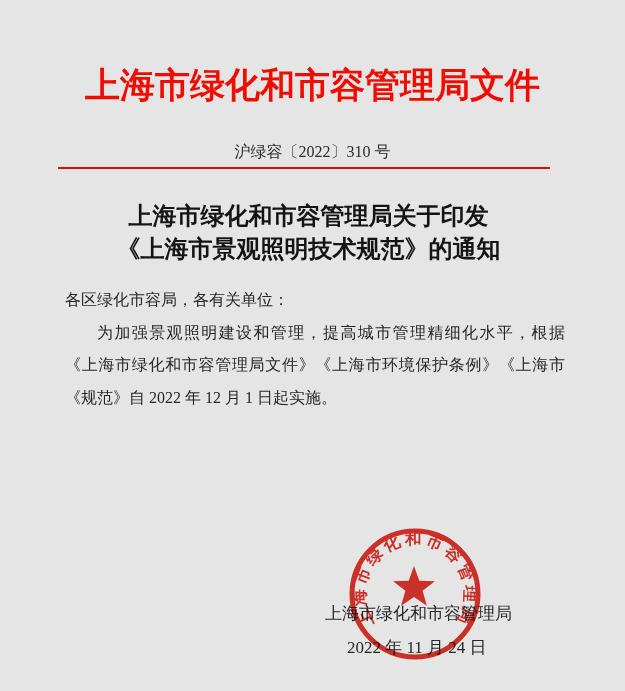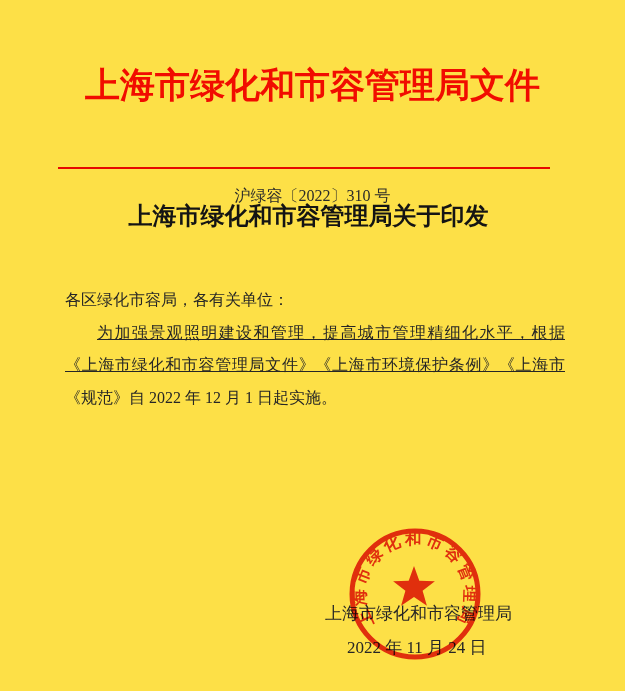--- a/index.html
+++ b/index.html
@@ -1,38 +1,37 @@
 <!DOCTYPE html>
 <html><head>
 <meta charset="utf-8">
 <style>
   html,body{margin:0;padding:0;background:#ffffff;}
   .page{
     position:relative;
     width:625px;height:691px;
-    background:#fde047;
+    background:#e5e5e5;
     overflow:hidden;
     font-family:"Liberation Serif","DejaVu Serif",serif;
     color:#222222;
   }
   .org-title{
     position:absolute;top:62px;left:0;right:0;
     text-align:center;
     font-size:35px;font-weight:700;
     color:#f10c00;
     white-space:nowrap;
     letter-spacing:0px;
   }
   .doc-number{
     position:absolute;top:142px;left:0;right:0;
     text-align:center;
     font-size:16px;
     color:#2a2a2a;
     white-space:nowrap;
-    margin-top:44px;
   }
   .red-line{
     position:absolute;top:167px;left:58px;
     width:492px;height:2px;
     background:#e60800;
   }
   .doc-title{
     position:absolute;top:200px;left:0;right:8px;
     text-align:center;
     font-size:24px;font-weight:700;
@@ -46,21 +45,20 @@
     font-size:16px;
     line-height:32.7px;
     color:#262626;
   }
   .bl{min-height:32.7px;}
   .bl.ind{text-indent:2em;}
   .bl.just{
     text-align:justify;
     text-align-last:justify;
     text-justify:inter-character;
-    text-decoration:underline;
   }
   .signature{
     position:absolute;top:602px;left:325px;
     font-size:17px;color:#262626;
     white-space:nowrap;
   }
   .sig-date{
     position:absolute;top:636px;left:347px;
     font-size:17px;color:#262626;
     white-space:nowrap;
@@ -86,20 +84,21 @@
 <div class="page">
 
   <div class="org-title">上海市绿化和市容管理局文件</div>
 
   <div class="doc-number">沪绿容〔2022〕310 号</div>
 
   <div class="red-line"></div>
 
   <div class="doc-title">
     <div>上海市绿化和市容管理局关于印发</div>
+    <div>《上海市景观照明技术规范》的通知</div>
   </div>
 
   <div class="body-block">
     <div class="bl">各区绿化市容局，各有关单位：</div>
     <div class="bl ind just">为加强景观照明建设和管理，提高城市管理精细化水平，根据</div>
     <div class="bl just">《上海市绿化和市容管理局文件》《上海市环境保护条例》《上海市</div>
     <div class="bl">《规范》自 2022 年 12 月 1 日起实施。</div>
   </div>
 
   <div class="signature">上海市绿化和市容管理局</div>

